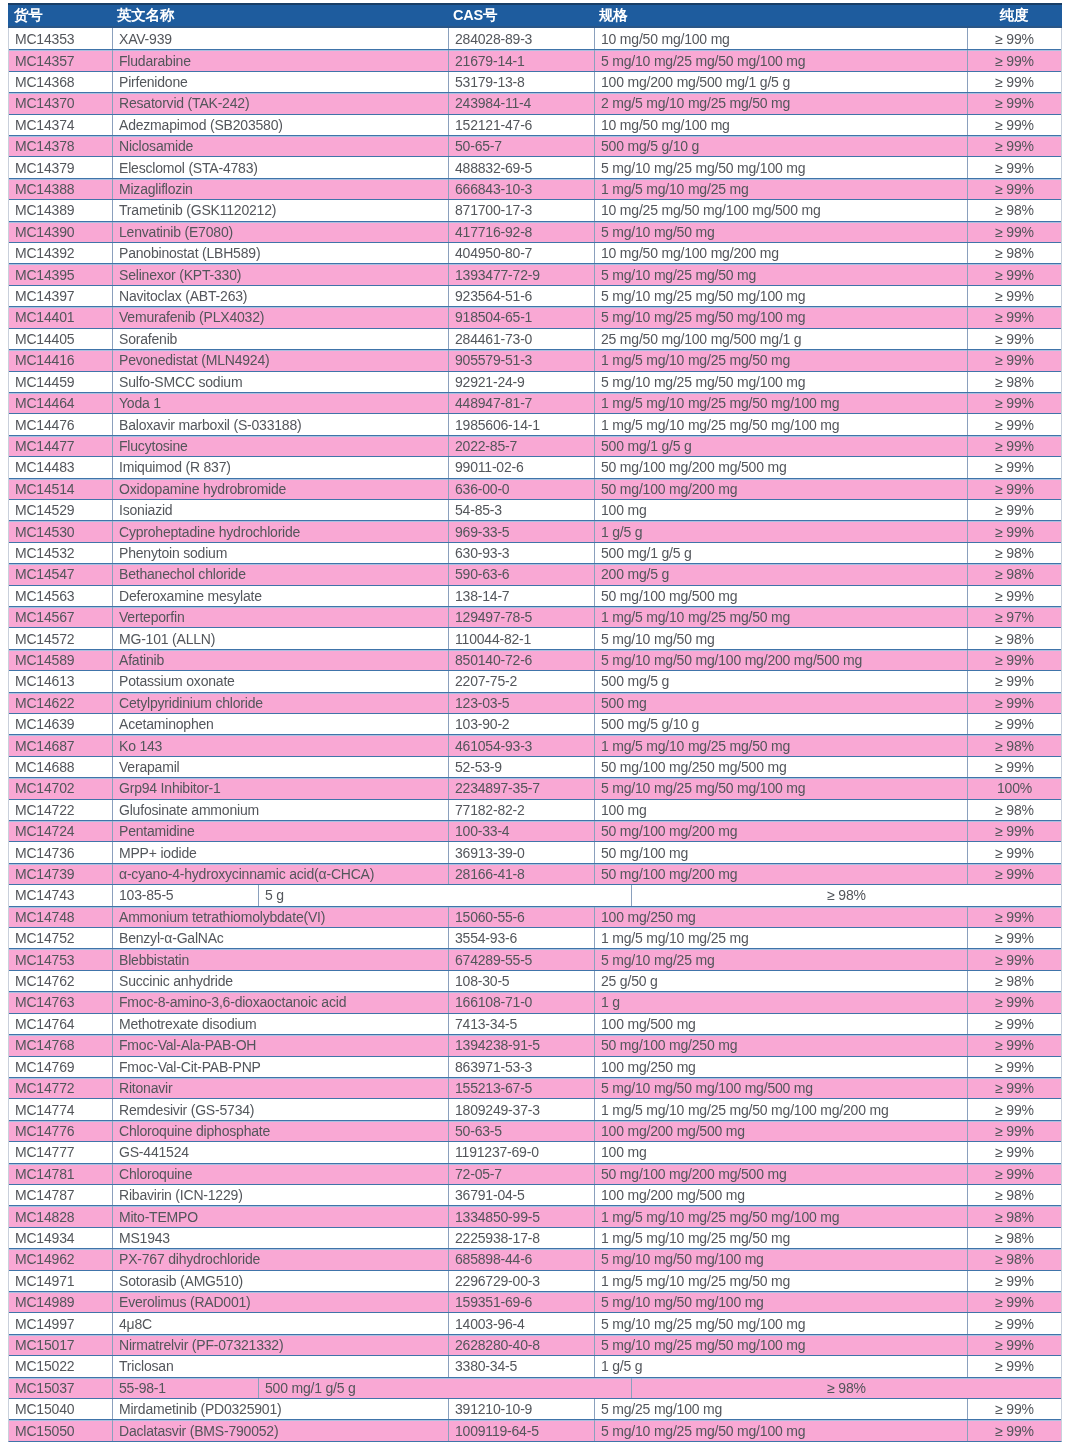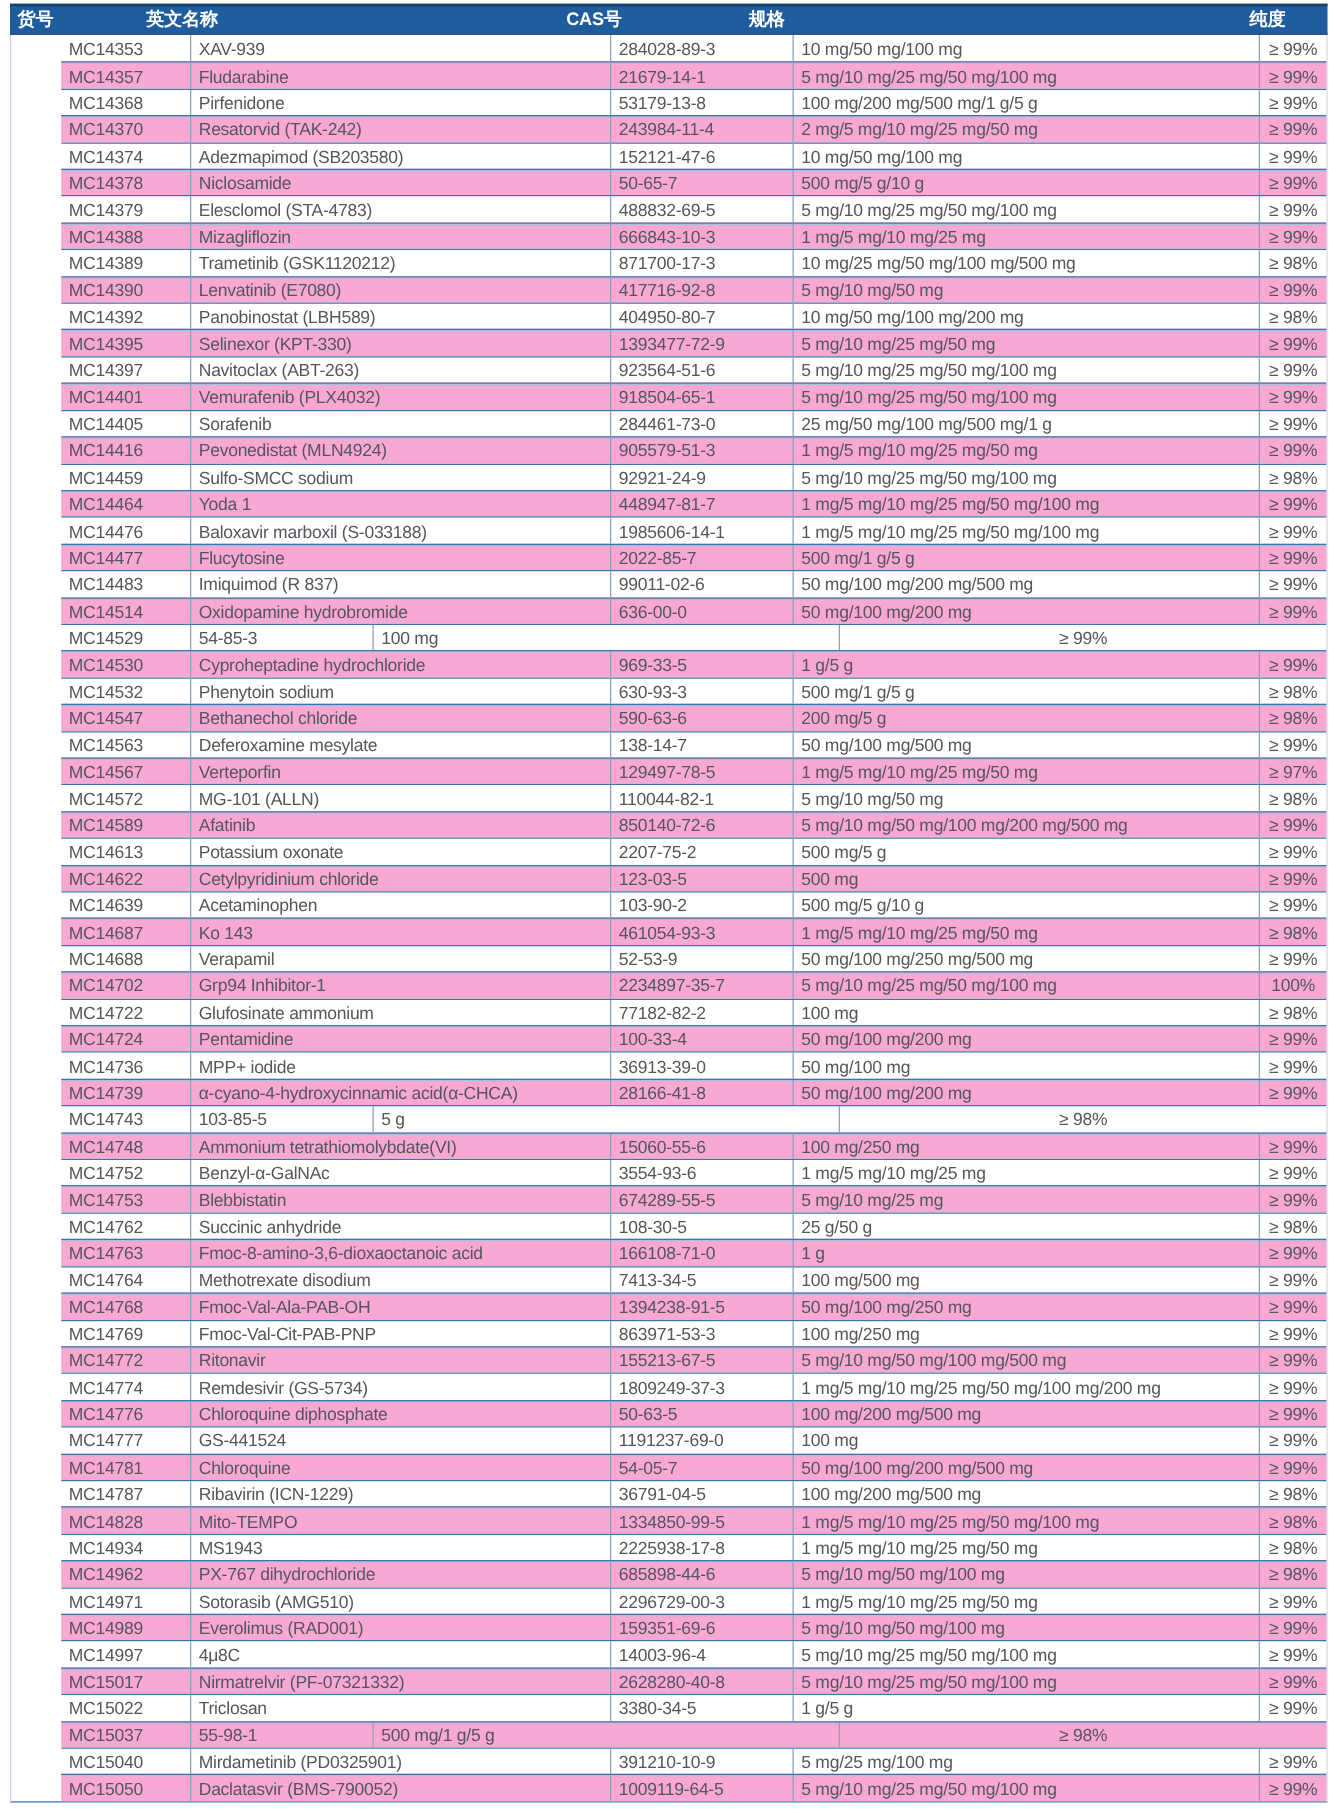--- a/index.html
+++ b/index.html
@@ -14,21 +14,20 @@
     background:#1E5C9E;
     border-top:2px solid #193E66;
     border-bottom:2px solid #2A5687;
     color:#ffffff;font-weight:bold;font-size:14.5px;
     align-items:center;
   }
   .rows{
     border-bottom:1.6px solid #4074A9;
     border-left:1px solid #C9D0DB;
     border-right:1px solid #C9D0DB;
-    padding-left:40px;
   }
   .row{
     display:flex;height:21.42px;box-sizing:border-box;
     font-size:14px;color:#53565B;align-items:stretch;
     background:#ffffff;
   }
   .row + .row{border-top:1.4px solid #4074A9;}
   .row.shaded{background:#f9a8d4;box-shadow:inset 0 1px 0 #A9BFDF;}
   .cell{
     box-sizing:border-box;padding:0 6px;white-space:nowrap;overflow:hidden;
@@ -204,20 +203,21 @@
   </div>
         <div class="row shaded">
     <div class="cell c-id">MC14514</div>
     <div class="cell c-name">Oxidopamine hydrobromide</div>
     <div class="cell c-cas">636-00-0</div>
     <div class="cell c-spec">50 mg/100 mg/200 mg</div>
     <div class="cell c-purity">≥ 99%</div>
   </div>
         <div class="row">
     <div class="cell c-id">MC14529</div>
+    <div class="cell c-name">Isoniazid</div>
     <div class="cell c-cas">54-85-3</div>
     <div class="cell c-spec">100 mg</div>
     <div class="cell c-purity">≥ 99%</div>
   </div>
         <div class="row shaded">
     <div class="cell c-id">MC14530</div>
     <div class="cell c-name">Cyproheptadine hydrochloride</div>
     <div class="cell c-cas">969-33-5</div>
     <div class="cell c-spec">1 g/5 g</div>
     <div class="cell c-purity">≥ 99%</div>
@@ -420,21 +420,21 @@
         <div class="row">
     <div class="cell c-id">MC14777</div>
     <div class="cell c-name">GS-441524</div>
     <div class="cell c-cas">1191237-69-0</div>
     <div class="cell c-spec">100 mg</div>
     <div class="cell c-purity">≥ 99%</div>
   </div>
         <div class="row shaded">
     <div class="cell c-id">MC14781</div>
     <div class="cell c-name">Chloroquine</div>
-    <div class="cell c-cas">54-05-7</div>
+    <div class="cell c-cas">72-05-7</div>
     <div class="cell c-spec">50 mg/100 mg/200 mg/500 mg</div>
     <div class="cell c-purity">≥ 99%</div>
   </div>
         <div class="row">
     <div class="cell c-id">MC14787</div>
     <div class="cell c-name">Ribavirin (ICN-1229)</div>
     <div class="cell c-cas">36791-04-5</div>
     <div class="cell c-spec">100 mg/200 mg/500 mg</div>
     <div class="cell c-purity">≥ 98%</div>
   </div>

